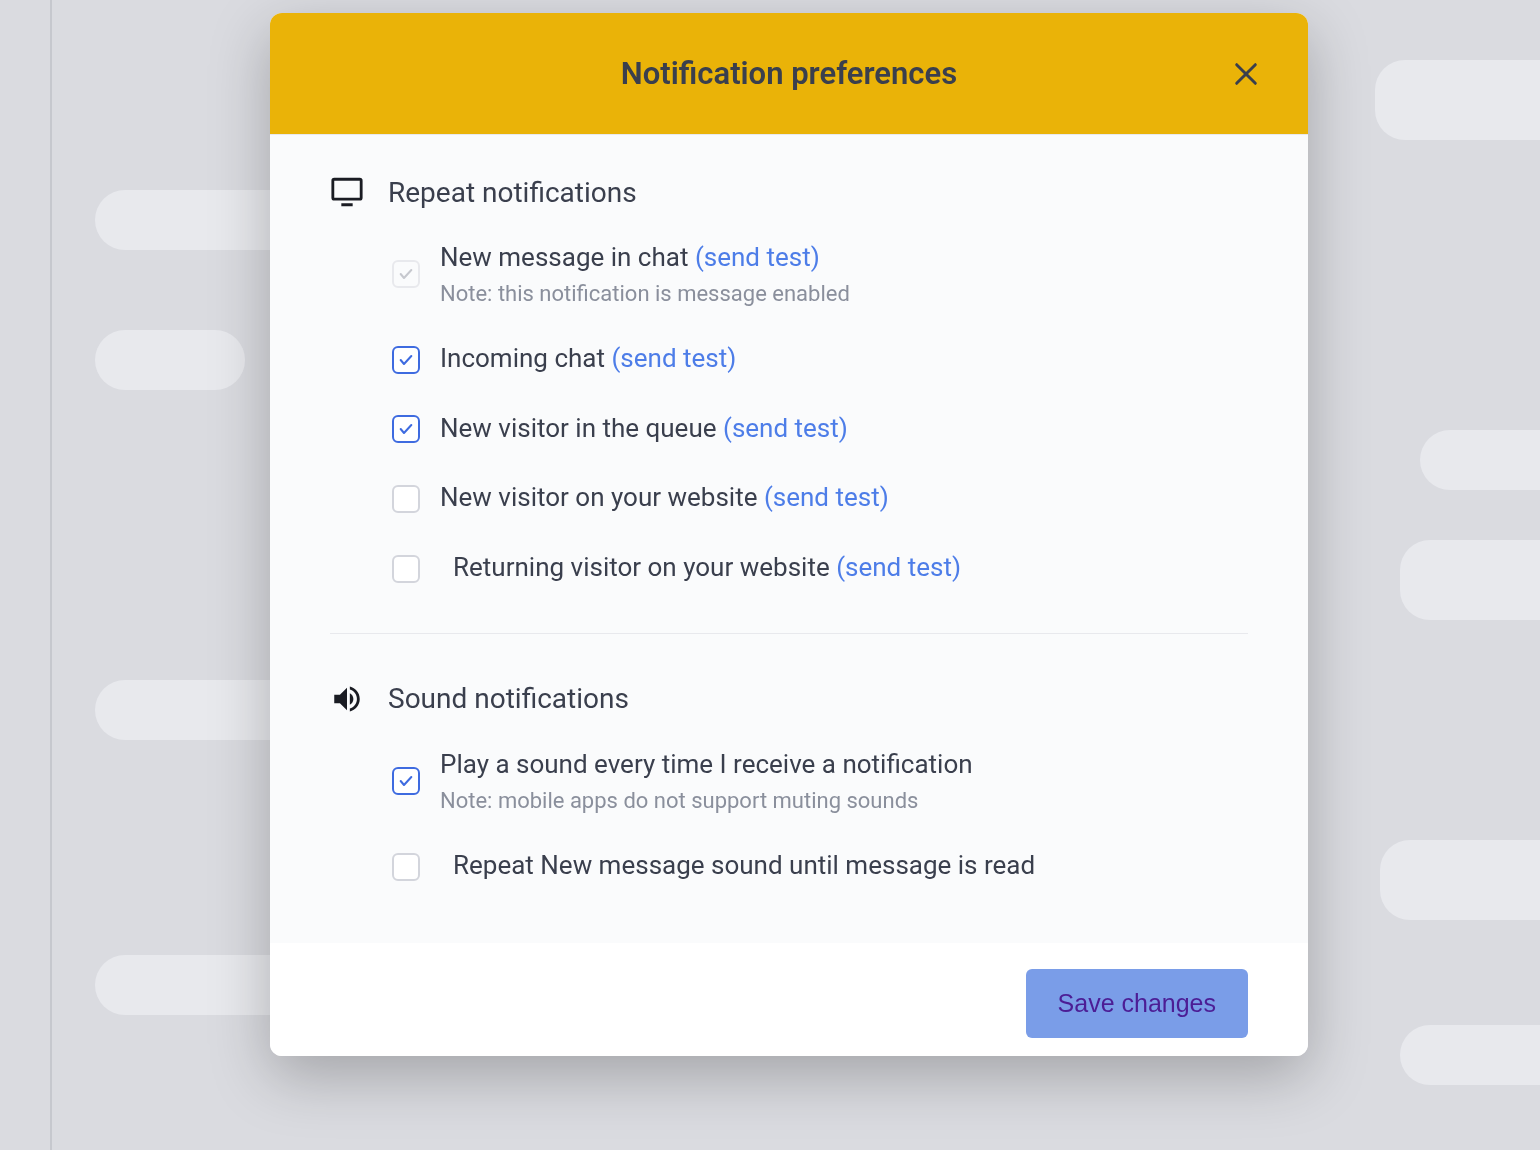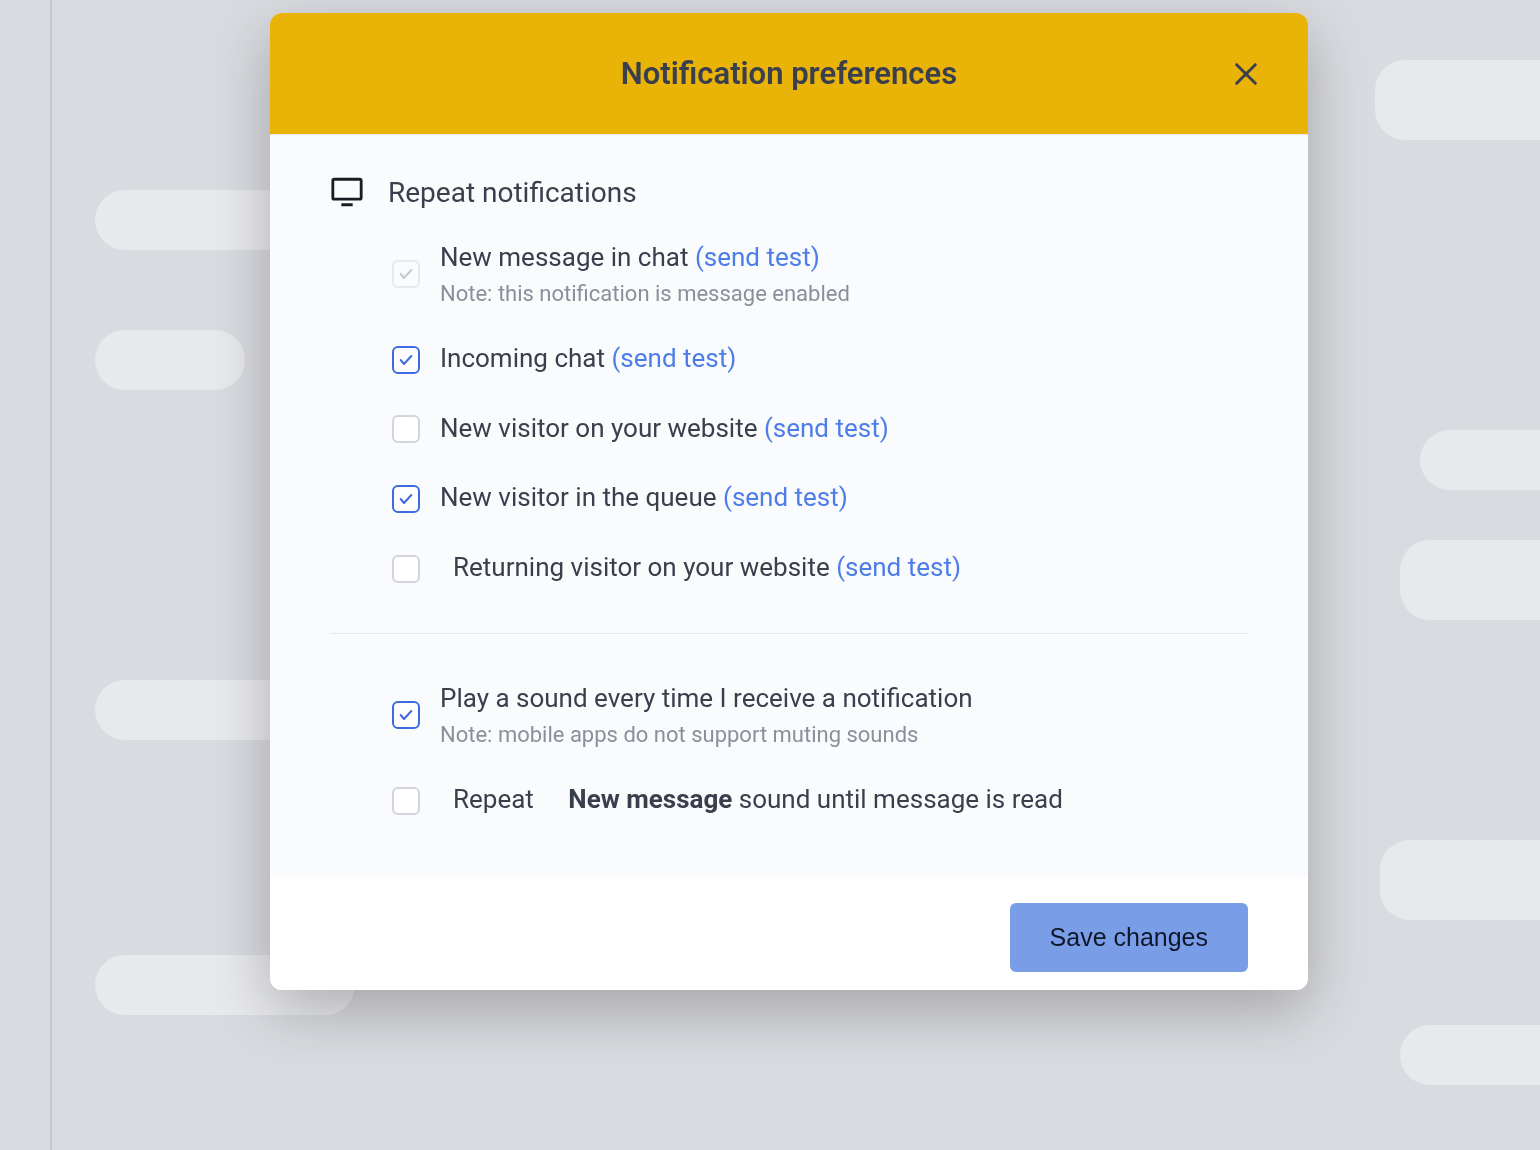--- a/index.html
+++ b/index.html
@@ -150,40 +150,39 @@
       font-size: 26px;
       color: #4d7de8;
       cursor: pointer;
     }
     .option-note {
       font-size: 22px;
       color: #8a8f9c;
       margin-top: 6px;
     }
     .bold {
-      font-weight: 700;
-      margin-left: 28px;
+      font-weight: 400;
     }
     .divider {
       height: 1px;
       background: #e8e9ed;
       margin: 48px 0 48px 0;
     }
     .modal-footer {
       background: #ffffff;
       padding: 26px 60px 18px 60px;
       display: flex;
       justify-content: flex-end;
     }
     .save-btn {
       background: #7a9de8;
-      color: #0f172a;
+      color: #4c1d95;
       border: none;
       border-radius: 6px;
-      padding: 20px 40px;
+      padding: 20px 32px;
       font-size: 25px;
       font-weight: 500;
       cursor: pointer;
     }
   </style>
 </head>
 <body>
 
 <div class="bg-sidebar-line"></div>
 <div class="bg-pill" style="left:95px; top:190px; width:240px; height:60px;"></div>
@@ -244,59 +243,68 @@
           </div>
           <div class="option-text">
             <div class="option-label">
               <span>Incoming chat</span>
               <span class="send-test">(send test)</span>
             </div>
           </div>
         </div>
 
         <div class="option-row">
-          <div class="checkbox unchecked"></div>
-          <div class="option-text">
-            <div class="option-label">
-              <span>New visitor on your website</span>
-              <span class="send-test">(send test)</span>
-            </div>
-          </div>
-        </div>
-
-        <div class="option-row">
           <div class="checkbox checked">
             <svg viewBox="0 0 24 24" fill="none" stroke-width="3" stroke-linecap="round" stroke-linejoin="round">
                 <polyline points="4 12 9 18 20 6"></polyline>
               </svg>
           </div>
           <div class="option-text">
             <div class="option-label">
               <span>New visitor in the queue</span>
               <span class="send-test">(send test)</span>
             </div>
           </div>
         </div>
 
         <div class="option-row">
           <div class="checkbox unchecked"></div>
           <div class="option-text">
             <div class="option-label">
+              <span>New visitor on your website</span>
+              <span class="send-test">(send test)</span>
+            </div>
+          </div>
+        </div>
+
+        <div class="option-row">
+          <div class="checkbox unchecked"></div>
+          <div class="option-text">
+            <div class="option-label">
               <span>Returning visitor on your website</span>
               <span class="send-test">(send test)</span>
             </div>
           </div>
         </div>
 
       </div>
     </div>
 
     <div class="divider"></div>
 
     <div class="section">
+      <div class="section-header">
+        <div class="section-icon">
+          <svg viewBox="0 0 24 24" fill="currentColor">
+            <path d="M3 9v6h4l5 5V4L7 9H3z"></path>
+            <path d="M16.5 12c0-1.77-1.02-3.29-2.5-4.03v8.05c1.48-.73 2.5-2.25 2.5-4.02zM14 3.23v2.06c2.89.86 5 3.54 5 6.71s-2.11 5.85-5 6.71v2.06c4.01-.91 7-4.49 7-8.77s-2.99-7.86-7-8.77z"></path>
+          </svg>
+        </div>
+        <div class="section-title">Sound notifications</div>
+      </div>
       <div class="option-list">
 
         <div class="option-row">
           <div class="checkbox checked">
             <svg viewBox="0 0 24 24" fill="none" stroke-width="3" stroke-linecap="round" stroke-linejoin="round">
                 <polyline points="4 12 9 18 20 6"></polyline>
               </svg>
           </div>
           <div class="option-text">
             <div class="option-label">Play a sound every time I receive a notification</div>

